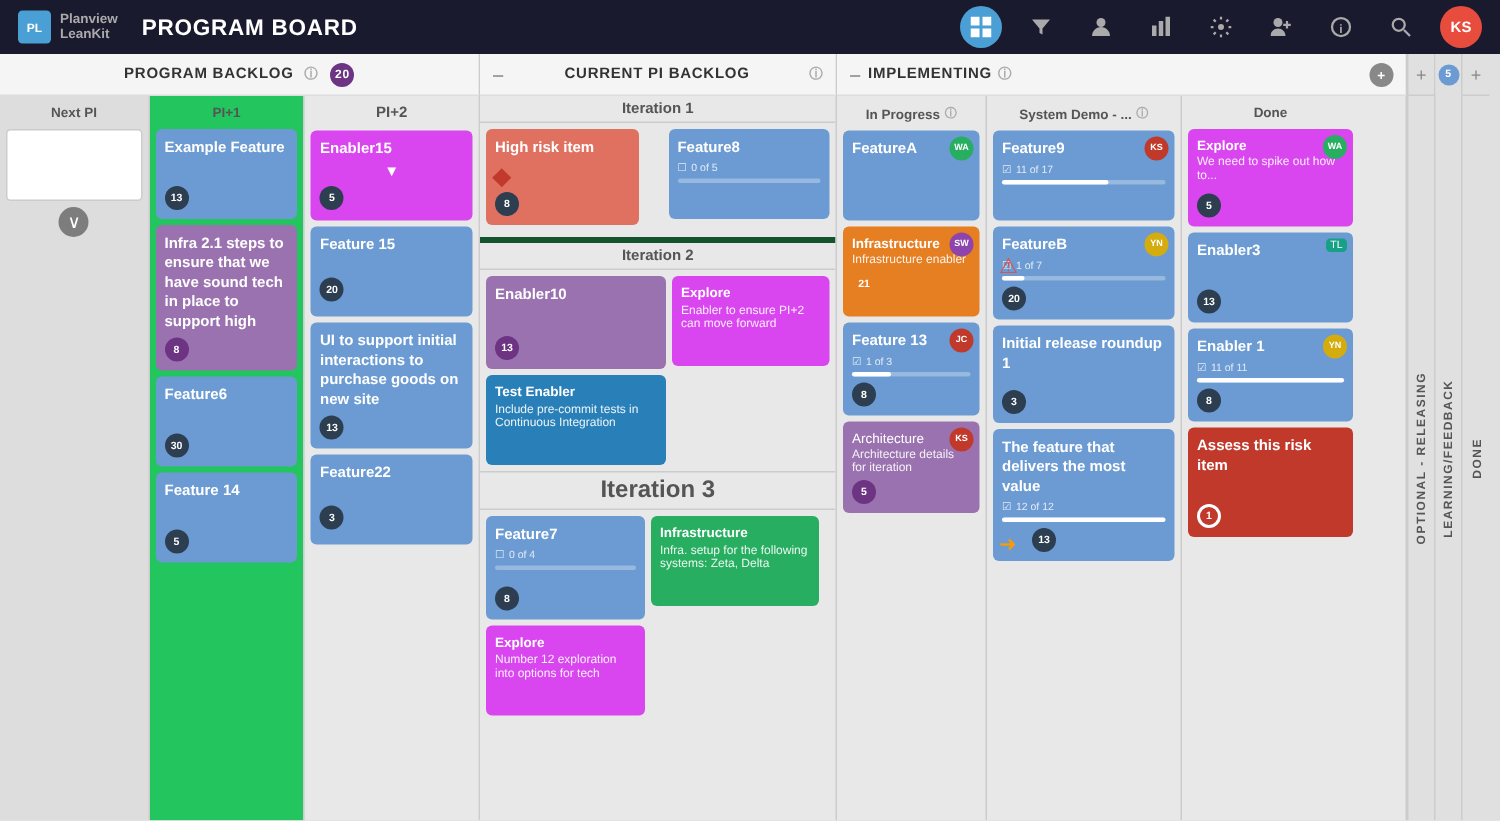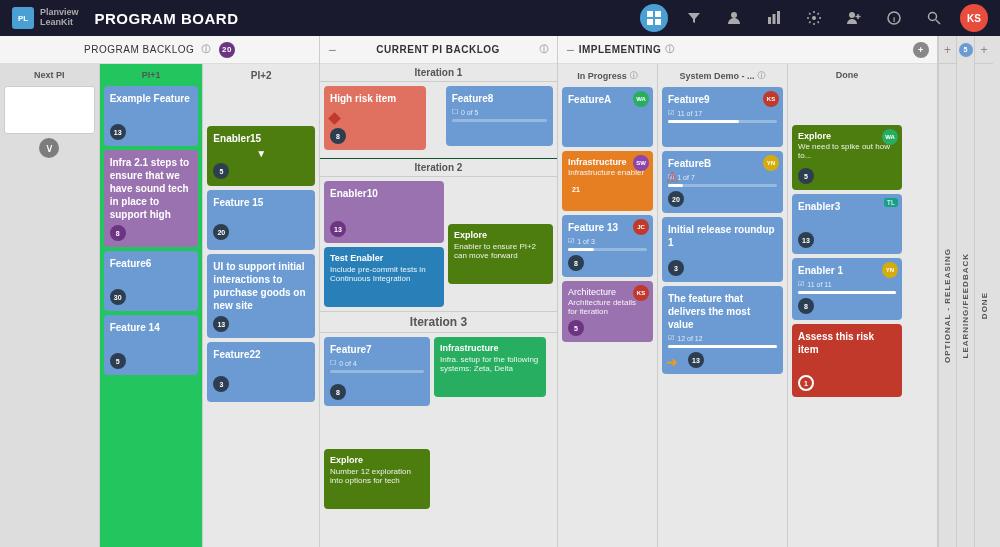--- a/index.html
+++ b/index.html
@@ -21,21 +21,21 @@
     
     .section { display: flex; flex-direction: column; border-right: 1px solid #ccc; }
     .section-header { display: flex; align-items: center; justify-content: center; padding: 4px 8px; background: #f5f5f5; border-bottom: 1px solid #ddd; font-size: 11px; font-weight: 700; letter-spacing: 0.5px; color: #333; gap: 4px; min-height: 28px; }
 
     .section-body { display: flex; flex: 1; overflow: hidden; }
 
     
     .card { border-radius: 4px; padding: 6px; position: relative; min-height: 60px; }
     .card-blue { background: #6b9bd2; }
     .card-purple { background: #9b72b0; }
-    .card-gold { background: #4d7c0f; margin-top: 43px; }
+    .card-gold { background: #d946ef; }
     .card-orange { background: #e67e22; }
     .card-salmon { background: #e07060; }
 
     .card-title { font-size: 10px; font-weight: 600; color: white; margin-bottom: 3px; line-height: 1.3; }
 
     .progress-bar { height: 3px; background: rgba(255,255,255,0.3); border-radius: 2px; margin: 3px 0; }
     .progress-fill { height: 100%; background: white; border-radius: 2px; }
   </style>
 </head>
 <body>
@@ -100,21 +100,21 @@
           <path d="M9 9l4 4"></path>
         </svg>
     </div>
     <div class="avatar-ks">KS</div>
   </div>
 
   <div class="board">
 
     <div class="section" style="width:320px;background:#e8e8e8;">
       <div class="section-header">
-        <span style="font-size:10px;font-weight:400;letter-spacing:0.5px;color:#333;">PROGRAM BACKLOG</span>
+        <span style="font-size:10px;font-weight:700;letter-spacing:0.5px;color:#333;">PROGRAM BACKLOG</span>
         <span style="color:#aaa;font-size:9px;margin-left:3px;">ⓘ</span>
         <span style="background:#6c3483;color:white;border-radius:50%;width:16px;height:16px;font-size:8px;display:flex;align-items:center;justify-content:center;margin-left:4px;">20</span>
       </div>
       <div class="section-body">
 
         <div style="width:100px;padding:4px;background:#ddd;border-right:1px solid #ccc;">
           <div style="text-align:center;font-size:9px;font-weight:700;color:#555;padding:2px 0;margin-bottom:4px;">Next PI</div>
           <div style="background:white;border:1px solid #ccc;border-radius:3px;height:48px;margin-bottom:4px;"></div>
           <div style="position:relative;">
             <div style="background:#7d7d7d;border-radius:50%;width:20px;height:20px;display:flex;align-items:center;justify-content:center;color:white;font-size:12px;margin:4px auto;cursor:pointer;">∨</div>
@@ -207,21 +207,21 @@
                 <span style="font-size:7px;color:rgba(255,255,255,0.8);">☐</span>
                 <span style="font-size:7px;color:rgba(255,255,255,0.8);">0 of 5</span>
               </div>
               <div class="progress-bar">
                   <div class="progress-fill" style="width:0%;"></div>
                 </div>
             </div>
           </div>
         </div>
 
-        <div style="border-bottom:1px solid #ccc;border-top:1px solid #14532d;padding:3px 0;">
+        <div style="border-bottom:1px solid #ccc;border-top:4px solid #14532d;padding:3px 0;">
           <div style="text-align:center;font-size:10px;font-weight:700;color:#555;">Iteration 2</div>
         </div>
         <div style="display:flex;padding:4px;gap:4px;flex:0 0 auto;">
           <div style="width:128px;">
             <div class="card card-purple" style="margin-bottom:4px;position:relative;">
               <div class="card-title">Enabler10</div>
               <div style="height:18px;"></div>
               <div style="background:#6c3483;color:white;border-radius:50%;width:16px;height:16px;display:flex;align-items:center;justify-content:center;font-size:7px;font-weight:700;">13</div>
             </div>
 
@@ -232,21 +232,21 @@
           </div>
           <div style="width:112px;">
             <div class="card card-gold" style="margin-bottom:4px;position:relative;">
               <div style="font-size:9px;font-weight:700;color:white;margin-bottom:2px;">Explore</div>
               <div style="font-size:8px;color:rgba(255,255,255,0.9);">Enabler to ensure PI+2 can move forward</div>
             </div>
           </div>
         </div>
 
         <div style="border-bottom:1px solid #ccc;border-top:1px solid #ccc;padding:3px 0;">
-          <div style="text-align:center;font-size:12px;font-weight:700;color:#555;">Iteration 3</div>
+          <div style="text-align:center;font-size:16px;font-weight:700;color:#555;">Iteration 3</div>
         </div>
         <div style="display:flex;padding:4px;gap:4px;flex:1;">
           <div style="width:106px;">
             <div class="card card-blue" style="margin-bottom:4px;position:relative;">
               <div class="card-title">Feature7</div>
               <div style="display:flex;align-items:center;gap:3px;margin:2px 0;">
                 <span style="font-size:7px;color:rgba(255,255,255,0.8);">☐</span>
                 <span style="font-size:7px;color:rgba(255,255,255,0.8);">0 of 4</span>
               </div>
               <div class="progress-bar">

